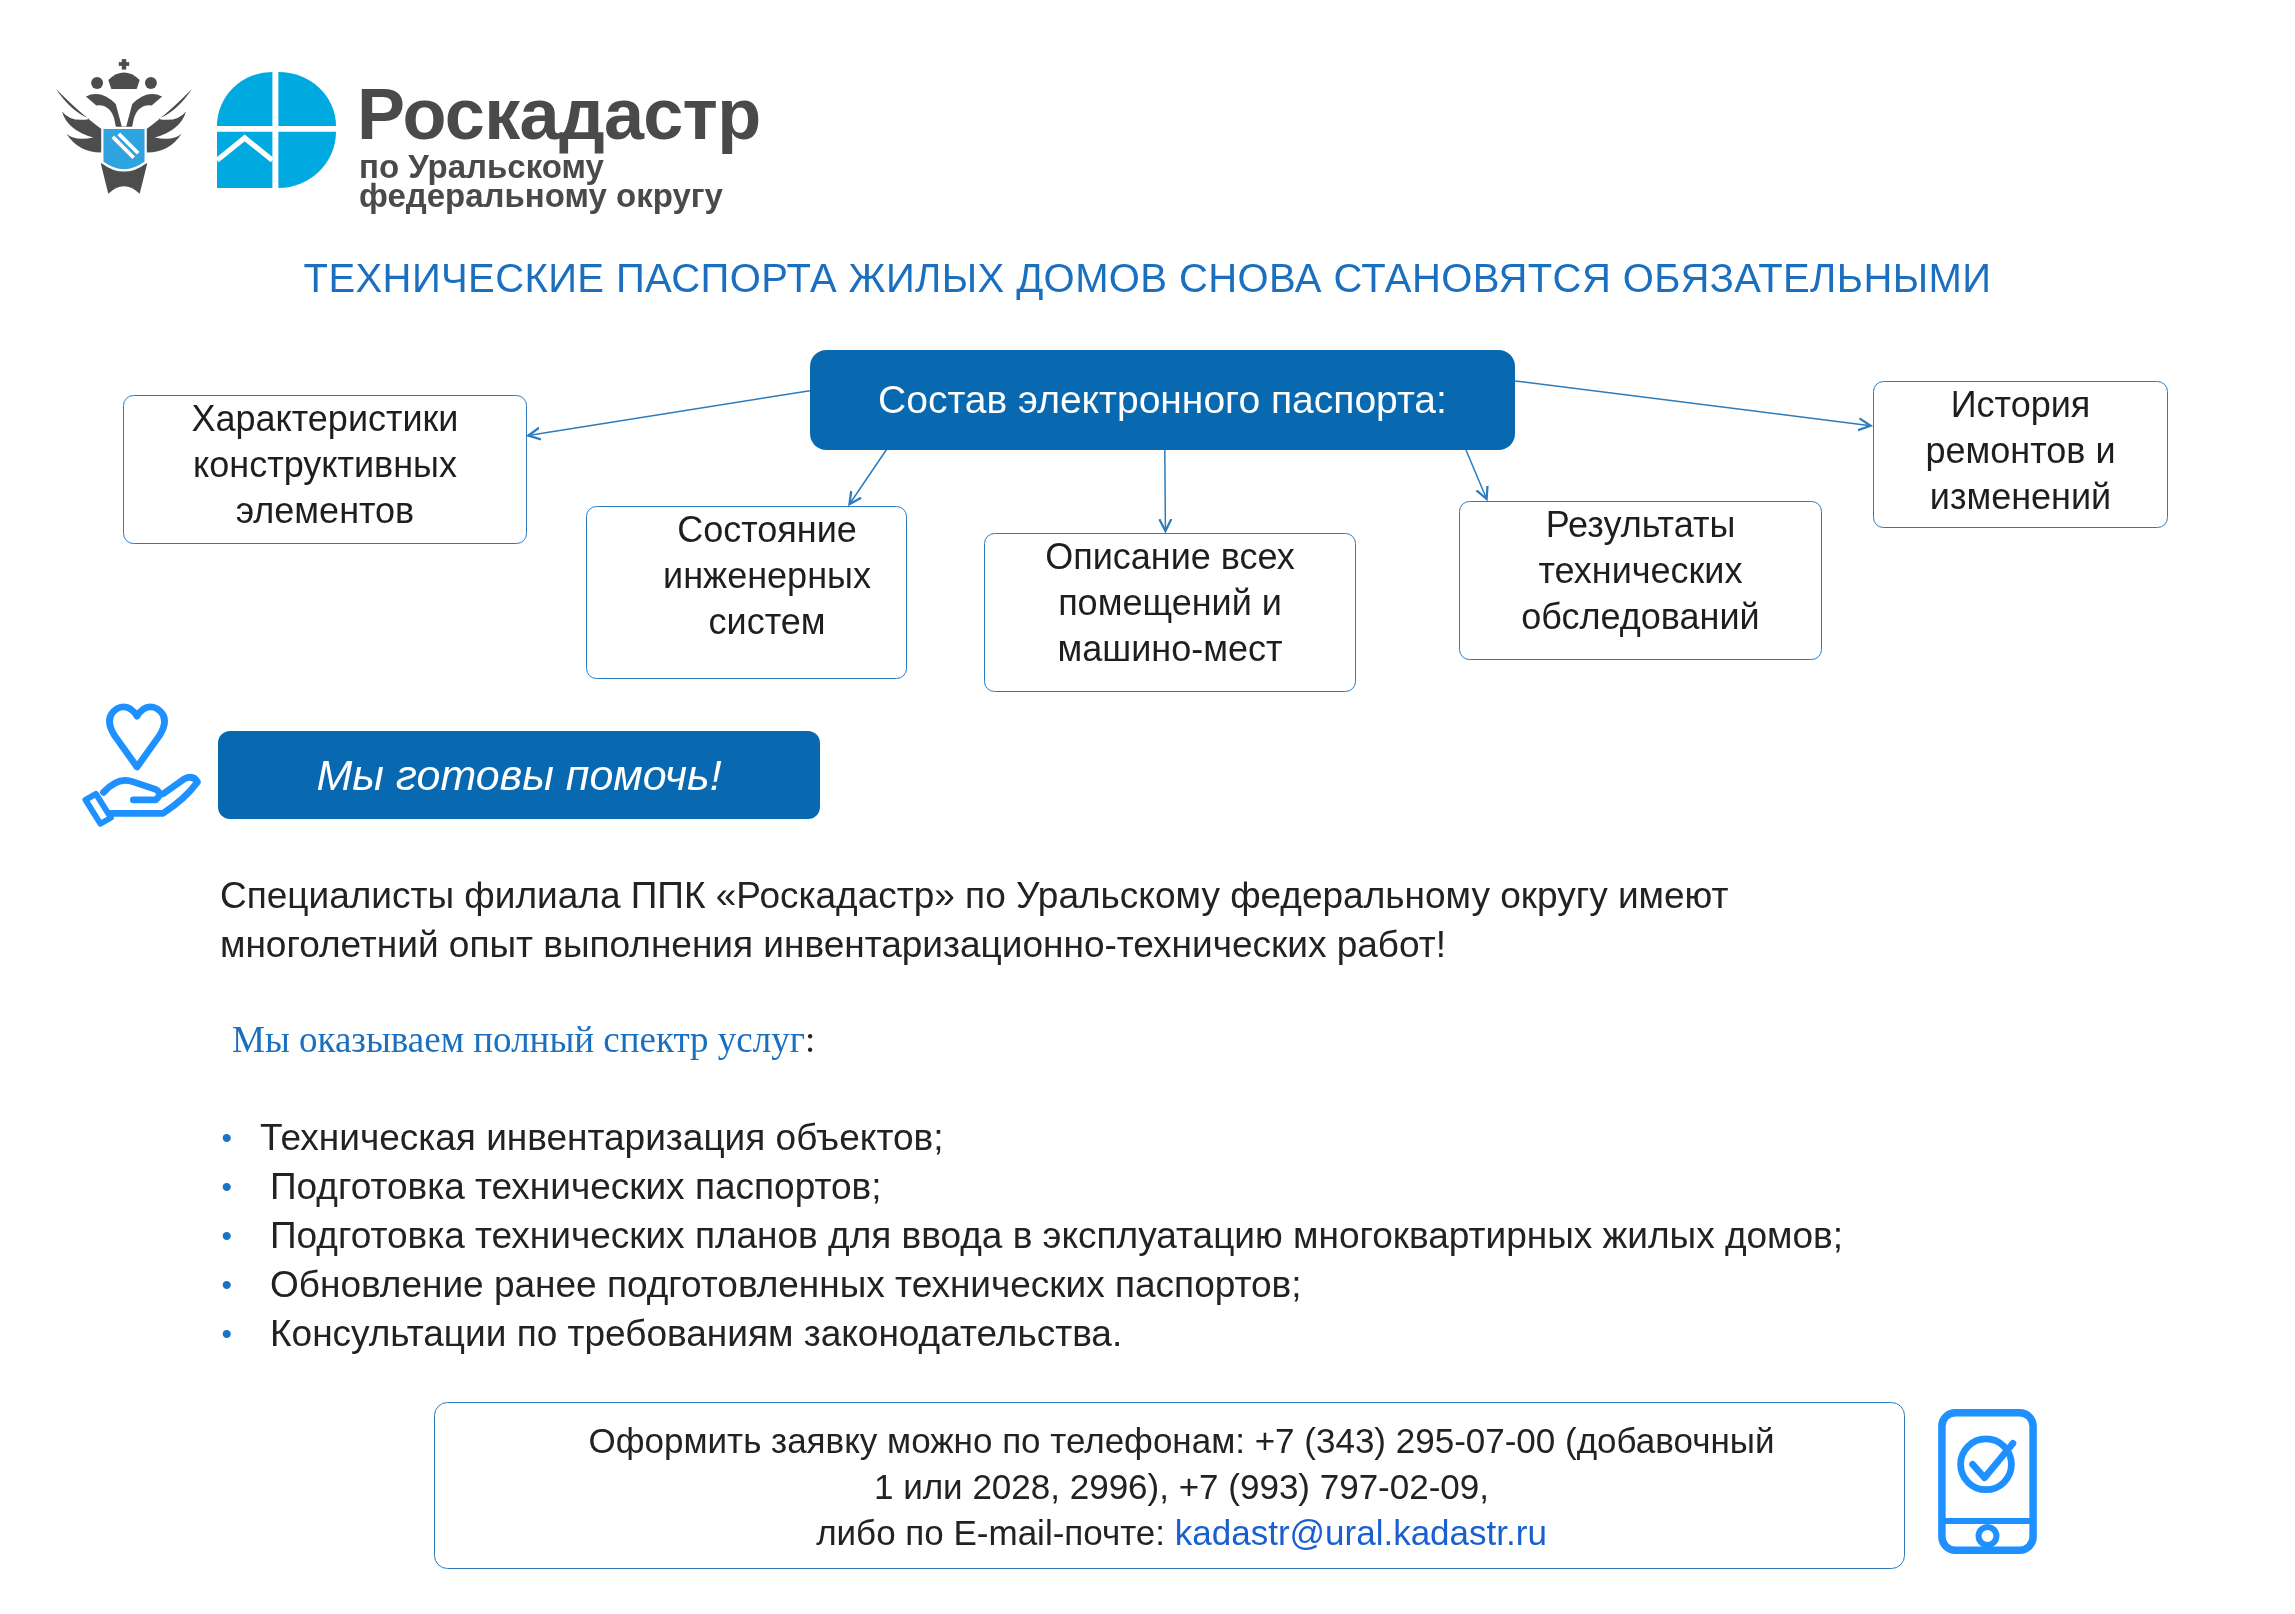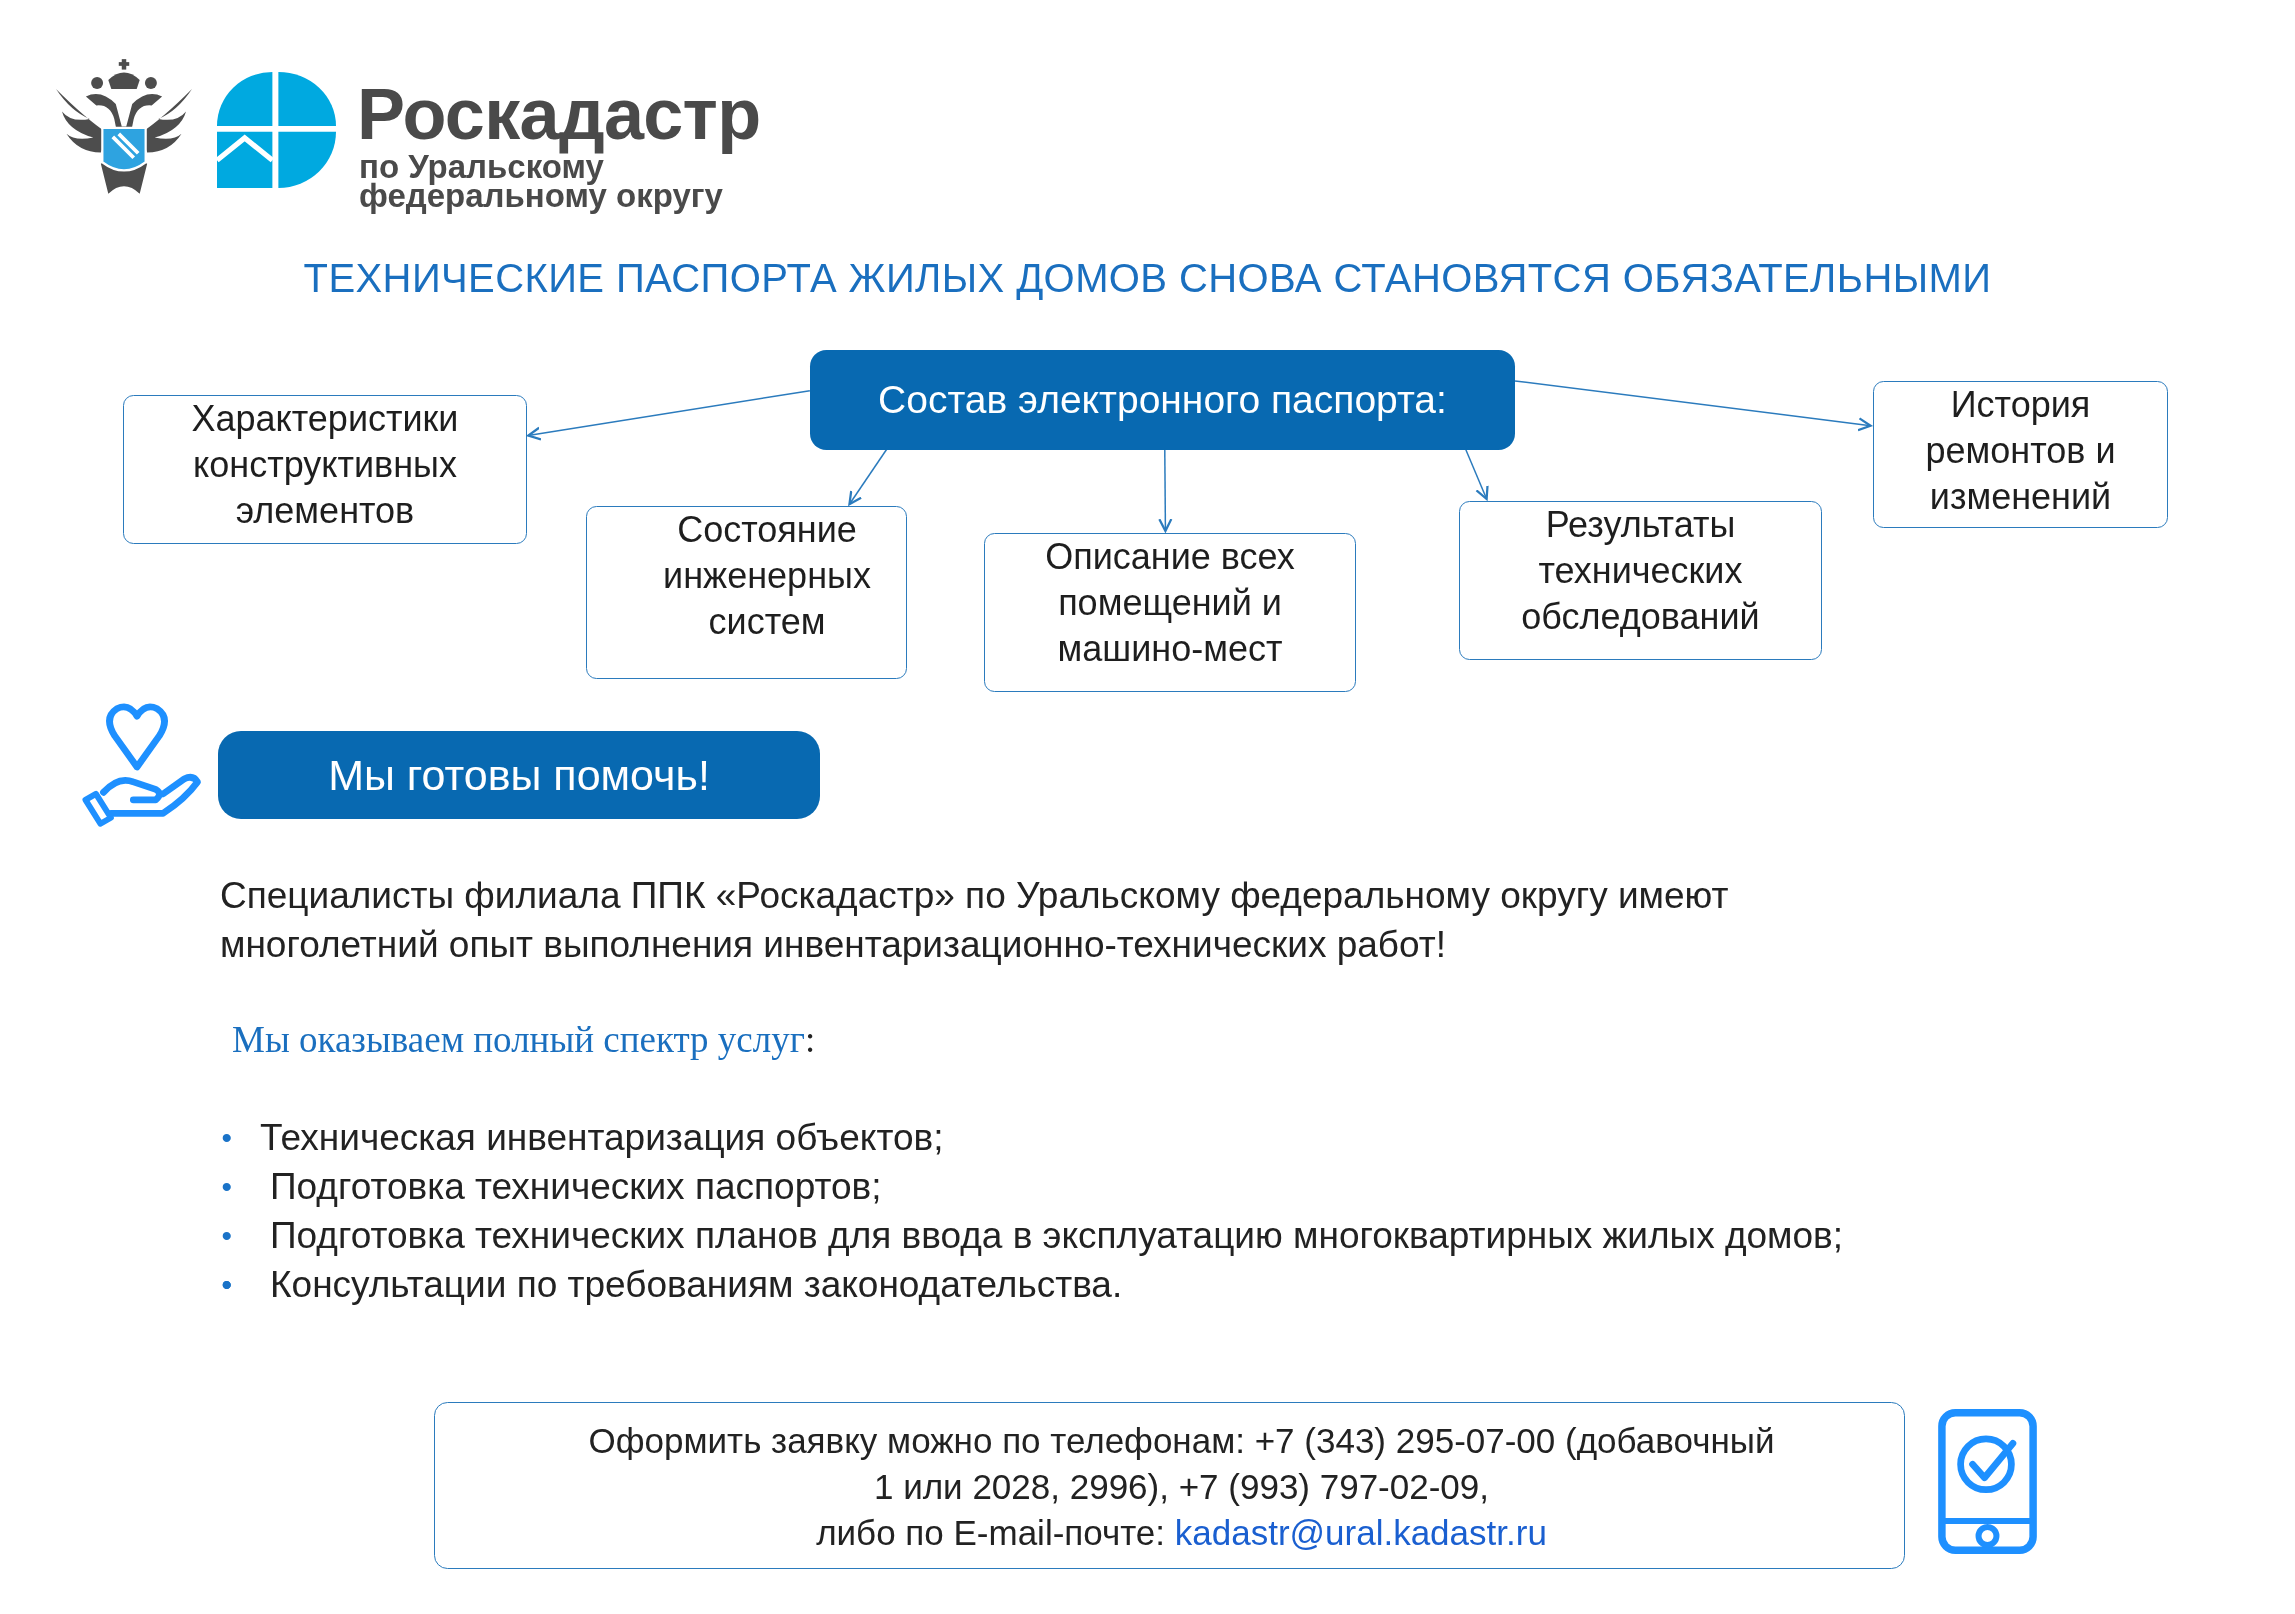--- a/index.html
+++ b/index.html
@@ -9,22 +9,22 @@
   .brand-name { left:357px; top:78px; font-size:72px; font-weight:bold; color:#4a4a4a; letter-spacing:-0.7px; line-height:1; }
   .brand-sub { left:359px; font-size:33px; font-weight:bold; color:#4a4a4a; line-height:1; }
   .title { left:0; width:2295px; top:256px; text-align:center; font-size:40px; color:#1a6fbf; letter-spacing:0.4px; }
   .box { position:absolute; border:1.5px solid #2b7bbd; border-radius:10.5px; background:#fff;
          display:flex; align-items:flex-start; justify-content:center; text-align:center;
          font-size:36px; line-height:46px; color:#1e1e1e; box-sizing:border-box; }
   .center-box { position:absolute; left:810px; top:350px; width:705px; height:100px;
          background:#0869b1; border-radius:16.4px; color:#fff; font-size:39px;
          display:flex; align-items:center; justify-content:center; }
   .banner { position:absolute; left:218px; top:731px; width:602px; height:88px;
-         background:#0869b1; border-radius:23px; color:#fff; font-size:43px;
-         display:flex; align-items:center; justify-content:center; }
+         background:#0869b1; border-radius:12px; color:#fff; font-size:43px;
+         display:flex; align-items:center; justify-content:center;font-style:italic; }
   .para { left:220px; font-size:37px; color:#222; line-height:48px; }
   .services { left:232px; top:1016px; font-size:37px; line-height:48px;font-family:Liberation Serif, serif; }
   .services .blue { color:#1a6fbf; }
   ul.bullets { position:absolute; left:220px; top:1113px; margin:0; padding:0; list-style:none; }
   ul.bullets li { font-size:37px; line-height:49px; color:#222; position:relative; padding-left:45px; }
   ul.bullets li .dot { position:absolute; left:1.5px; top:0; color:#1a73c8; font-size:30px; }
   .contact { position:absolute; left:434px; top:1402px; width:1471px; height:167px;
          border:1.5px solid #2b7bbd; border-radius:13.5px; box-sizing:border-box;
          text-align:center; font-size:35px; line-height:46px; padding-top:15px; color:#222;padding-left:24px; }
   .contact .email { color:#1a5fd0; }
@@ -133,21 +133,21 @@
 <div class="abs para" style="top:921px;">многолетний опыт выполнения инвентаризационно-технических работ!</div>
 
 <div class="abs services">
   <span class="blue">Мы оказываем полный спектр услуг</span><span>:</span>
 </div>
 
 <ul class="bullets">
   <li style="padding-left:40px;"><span class="dot">•</span><span>Техническая инвентаризация объектов;</span></li>
   <li style="padding-left:50px;"><span class="dot">•</span><span>Подготовка технических паспортов;</span></li>
   <li style="padding-left:50px;"><span class="dot">•</span><span>Подготовка технических планов для ввода в эксплуатацию многоквартирных жилых домов;</span></li>
-  <li style="padding-left:50px;"><span class="dot">•</span></li>
+  <li style="padding-left:50px;"><span class="dot">•</span><span>Обновление ранее подготовленных технических паспортов;</span></li>
   <li style="padding-left:50px;"><span class="dot">•</span><span>Консультации по требованиям законодательства.</span></li>
 </ul>
 
 <div class="contact">
   <div>Оформить заявку  можно по телефонам:  +7 (343) 295-07-00 (добавочный</div>
   <div>1 или 2028, 2996),  +7 (993) 797-02-09,</div>
   <div><span>либо по E-mail-почте: </span><span class="email">kadastr@ural.kadastr.ru</span></div>
 </div>
 
 <div class="abs" style="left:1938px;top:1409px;width:99px;height:145px;">

